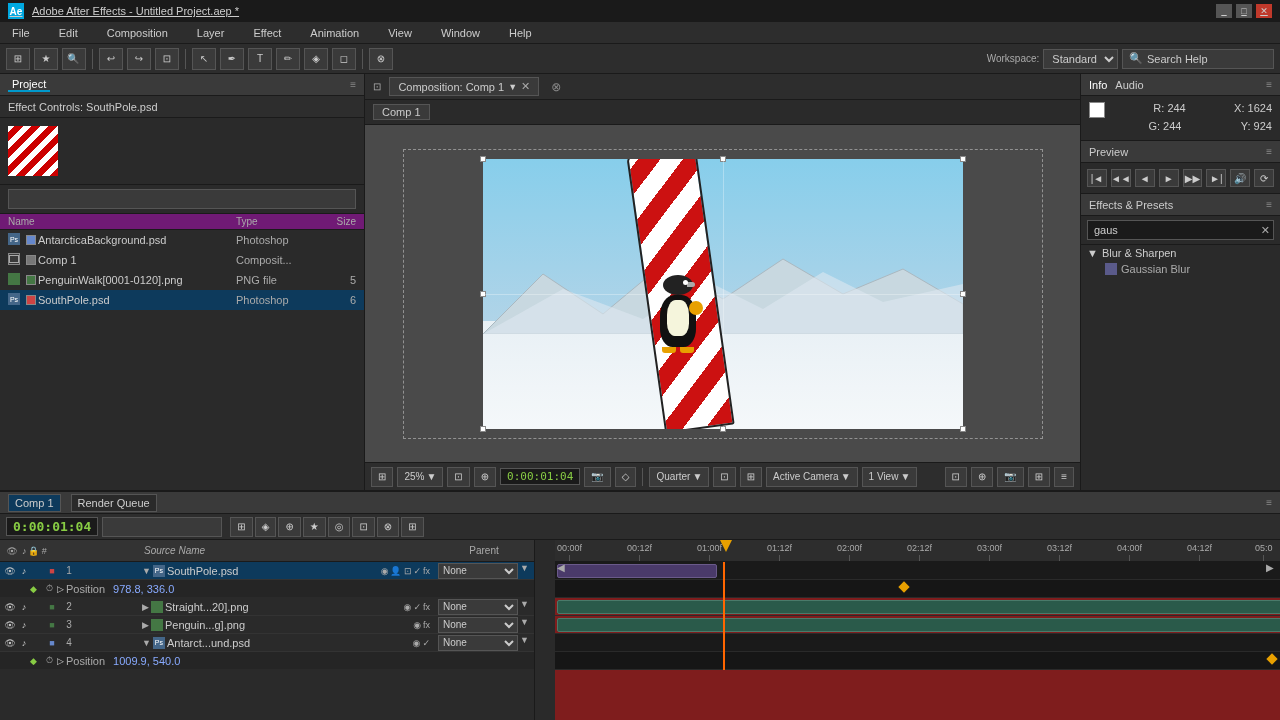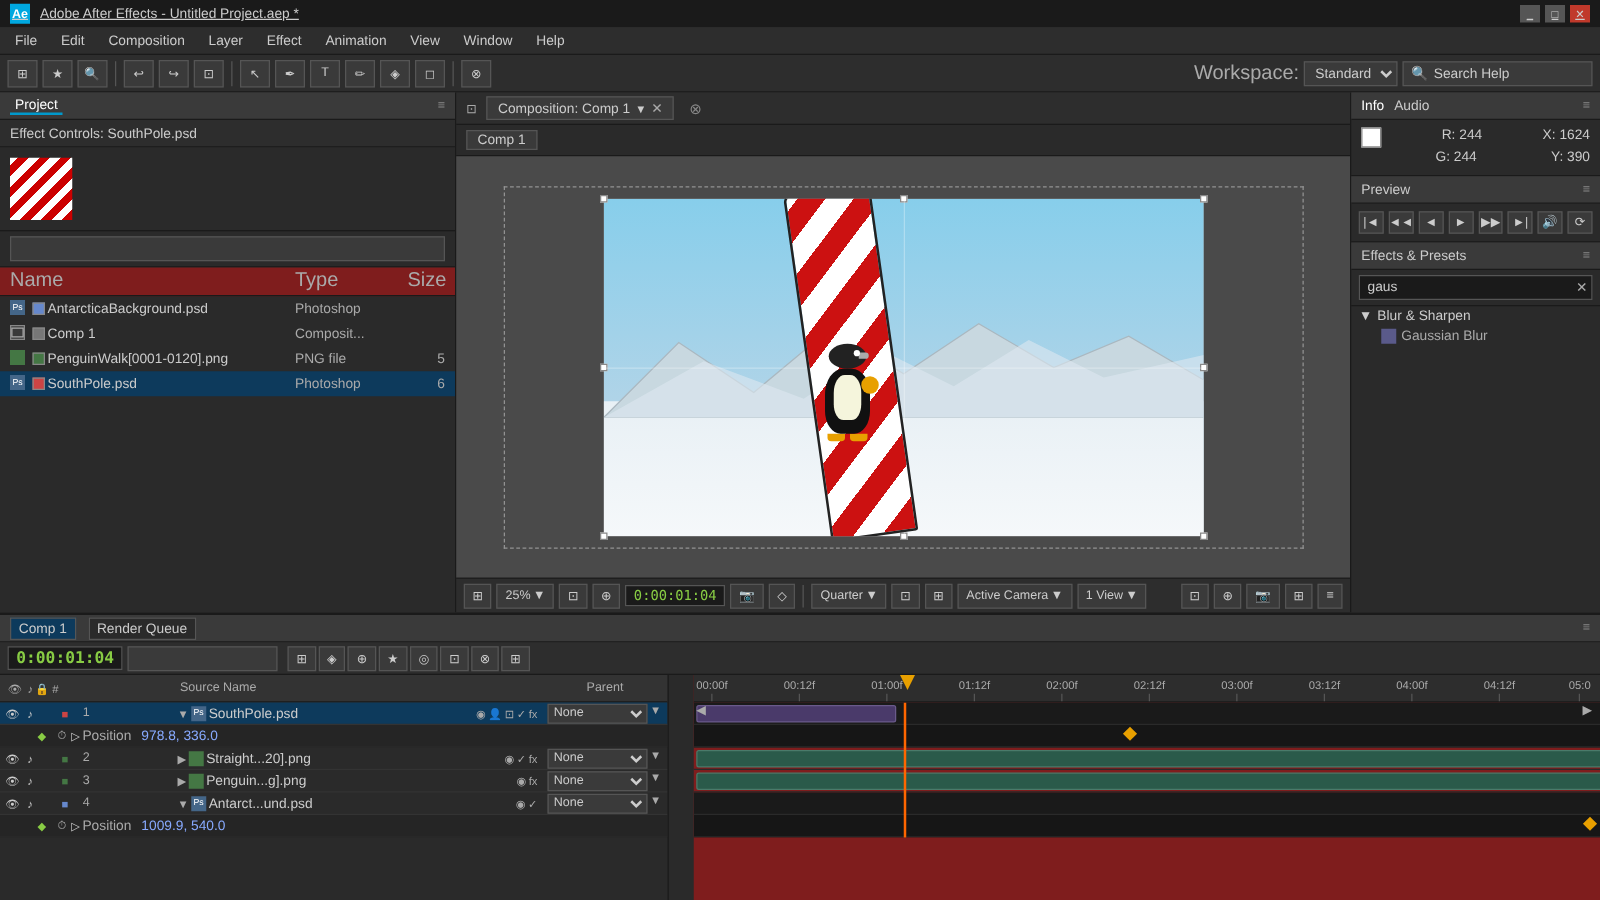--- a/index.html
+++ b/index.html
@@ -51,21 +51,21 @@
     }
     #title-bar .win-btn.close { background: #c0392b; }
 
     
     #menu-bar {
       height: 22px;
       background: #2d2d2d;
       display: flex;
       align-items: center;
       padding: 0 4px;
-      gap: 3px;
+      gap: 13px;
       border-bottom: 1px solid #1a1a1a;
     }
     .menu-item {
       padding: 2px 8px;
       cursor: pointer;
       font-size: 11px;
       color: #ccc;
     }
 
     
@@ -85,21 +85,21 @@
       color: #ccc;
       font-size: 10px;
       cursor: pointer;
       display: flex; align-items: center; justify-content: center;
     }
     .toolbar-sep { width: 1px; height: 20px; background: #555; margin: 0 2px; }
     .toolbar-workspace {
       margin-left: auto;
       display: flex; align-items: center; gap: 4px;
     }
-    .workspace-label { color: #aaa; font-size: 16px; }
+    .workspace-label { color: #aaa; font-size: 10px; }
     .workspace-select {
       background: #3a3a3a;
       border: 1px solid #555;
       color: #ccc;
       padding: 2px 4px;
       font-size: 11px;
       height: 20px;
     }
     .search-help {
       display: flex; align-items: center;
@@ -215,23 +215,23 @@
     }
 
     
     #project-list {
       flex: 1;
       overflow-y: auto;
     }
     .project-list-header {
       display: flex;
       padding: 2px 8px;
-      background: #7f1d1d;
-      border-bottom: 1px solid #1a1a1a;
-      font-size: 16px;
+      background: #701a75;
+      border-bottom: 1px solid #1a1a1a;
+      font-size: 10px;
       color: #aaa;
       align-items: flex-end;
     }
     .col-name { flex: 1; }
     .col-type { width: 90px; }
     .col-size { width: 30px; text-align: right; }
     .project-item {
       display: flex;
       align-items: center;
       padding: 2px 8px;
@@ -569,21 +569,21 @@
     #layers-header {
       display: flex;
       align-items: center;
       height: 22px;
       border-bottom: 1px solid #1a1a1a;
       background: #333;
       font-size: 10px;
       color: #aaa;
     }
     .lh-controls { width: 140px; display: flex; align-items: center; gap: 2px; padding: 0 4px; }
-    .lh-name { flex: 1; padding: 0 4px; }
+    .lh-name { flex: 1; padding: 0 4px; font-style: italic; }
     .lh-parent { width: 100px; padding: 0 4px; text-align: center; }
 
     .layer-row {
       display: flex;
       align-items: center;
       height: 18px;
       border-bottom: 1px solid #333;
       font-size: 11px;
       cursor: pointer;
     }
@@ -927,21 +927,21 @@
 
       <div id="info-content">
         <div class="info-row">
           <span class="color-swatch"></span>
           <span class="info-value">R: 244</span>
           <span class="info-value">X: 1624</span>
         </div>
         <div class="info-row">
           <span class="info-label"></span>
           <span class="info-value">G: 244</span>
-          <span class="info-value">Y: 390</span>
+          <span class="info-value">Y: 924</span>
         </div>
       </div>
 
       <div id="preview-header">
         <span class="preview-label">Preview</span>
         <span style="font-size:10px;color:#888;cursor:pointer">≡</span>
       </div>
 
       <div id="preview-controls">
         <button class="preview-btn">|◄</button>

